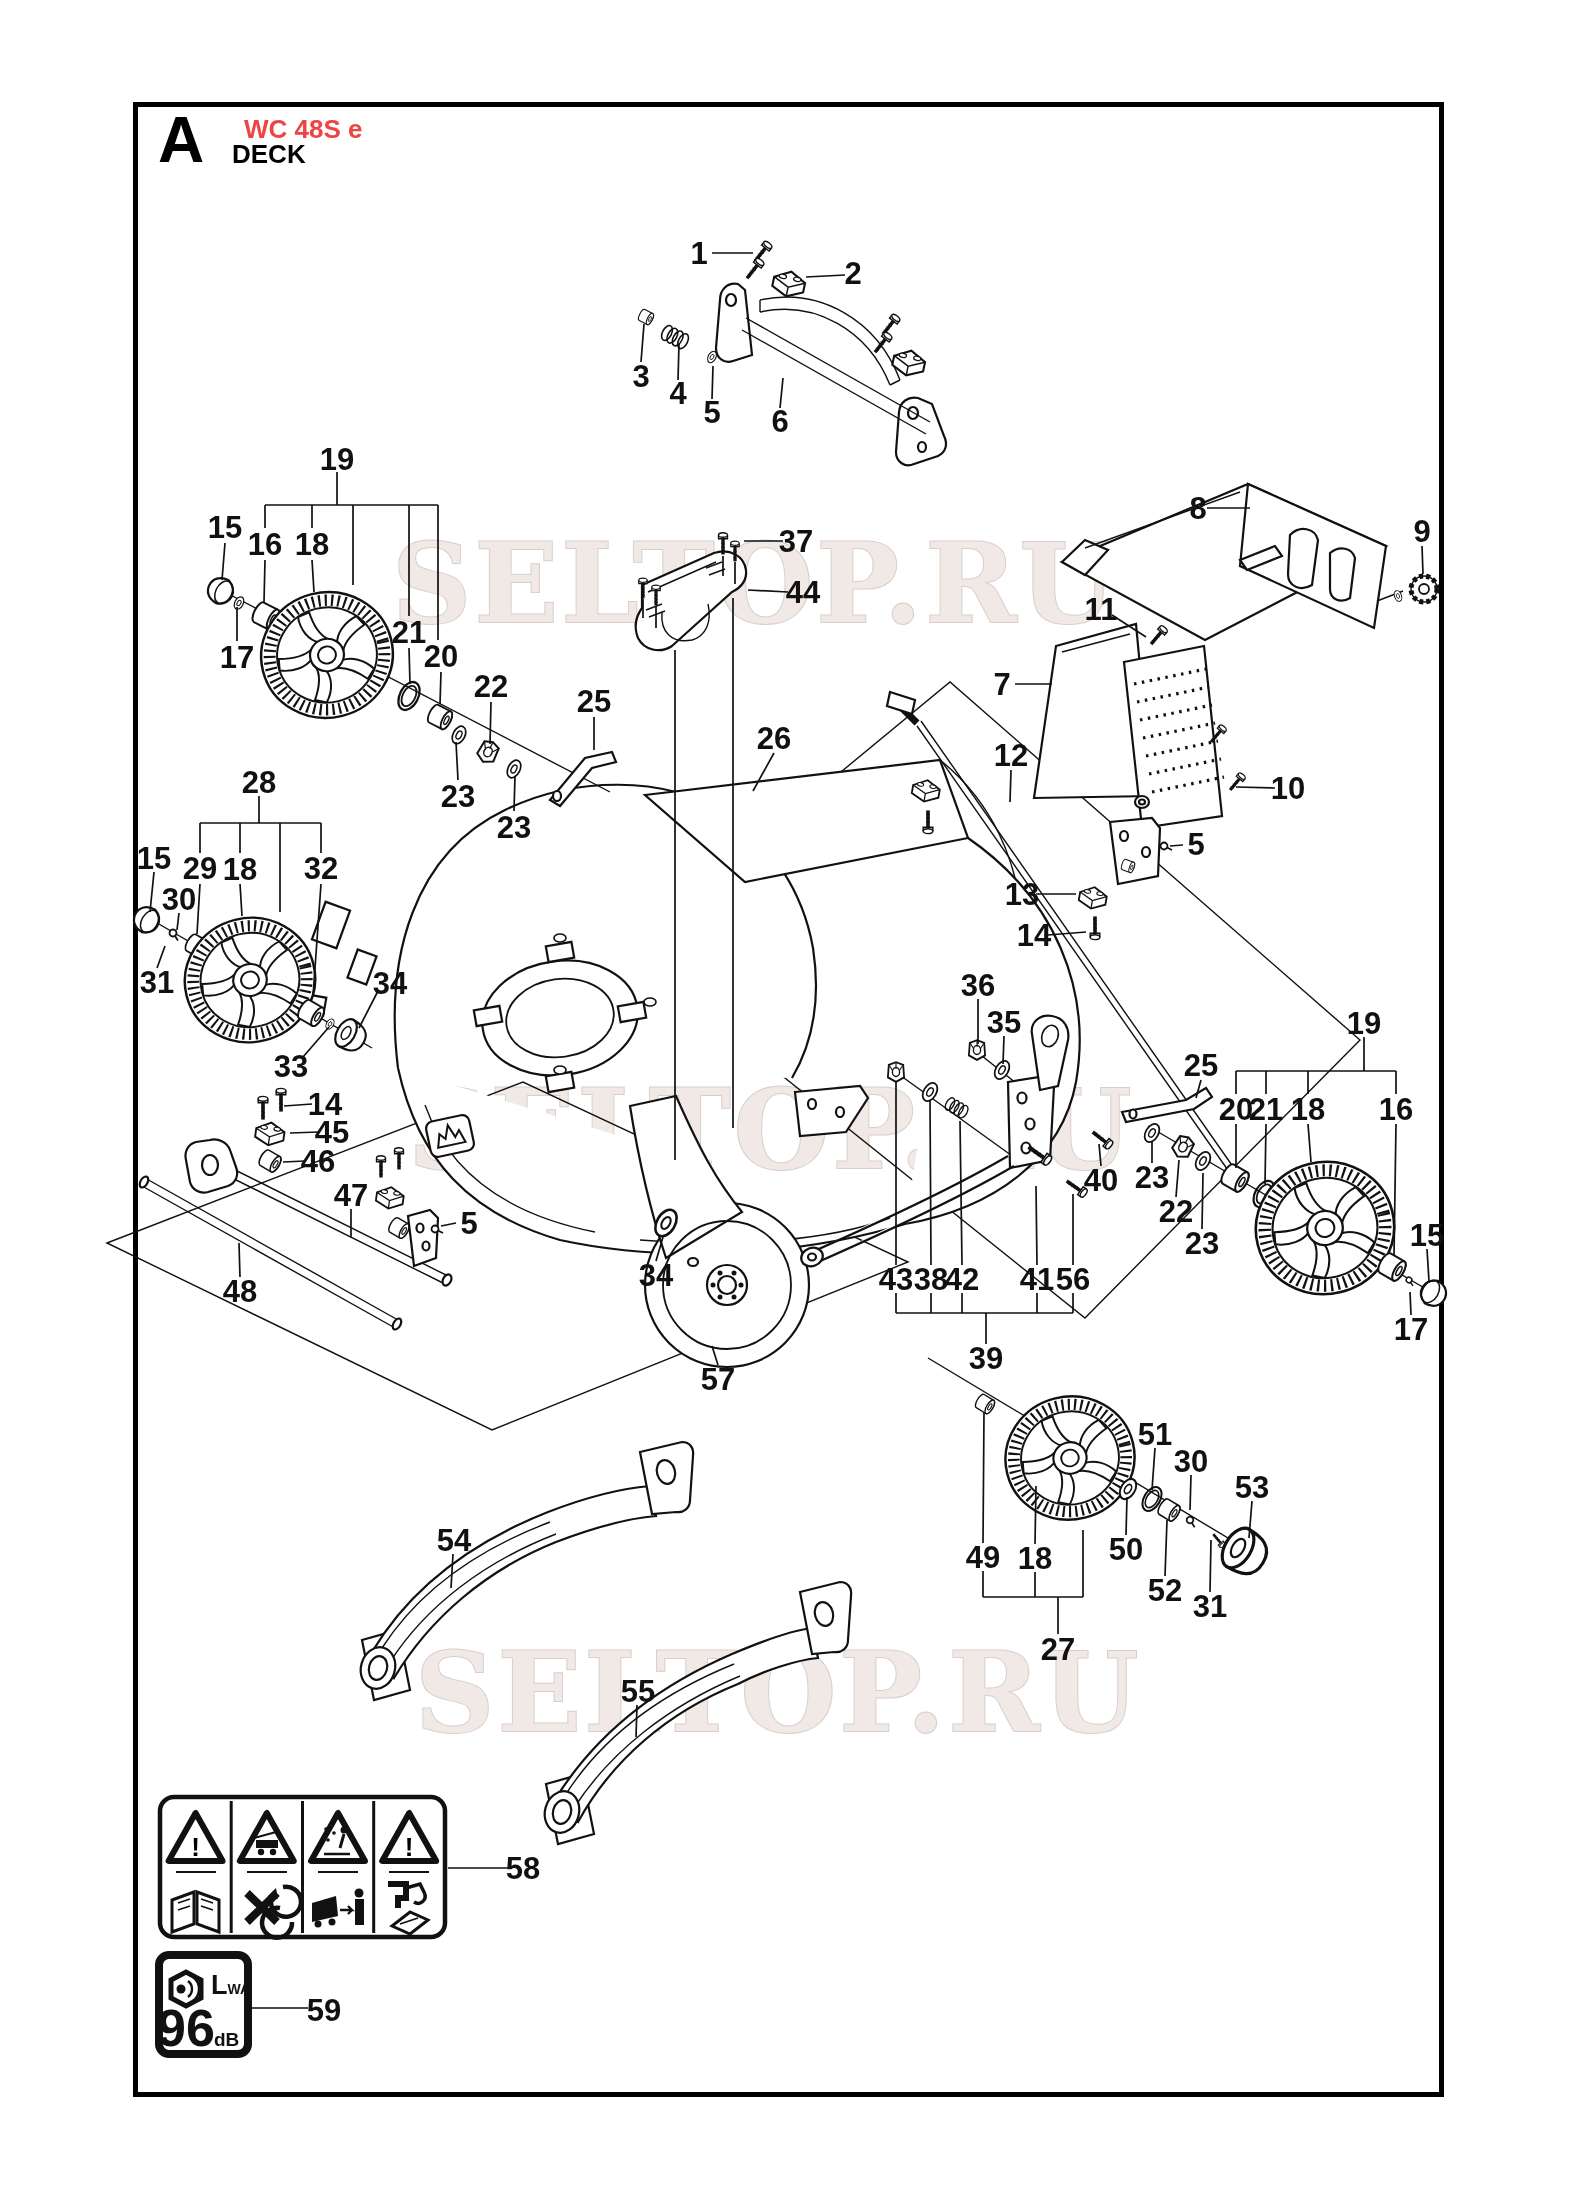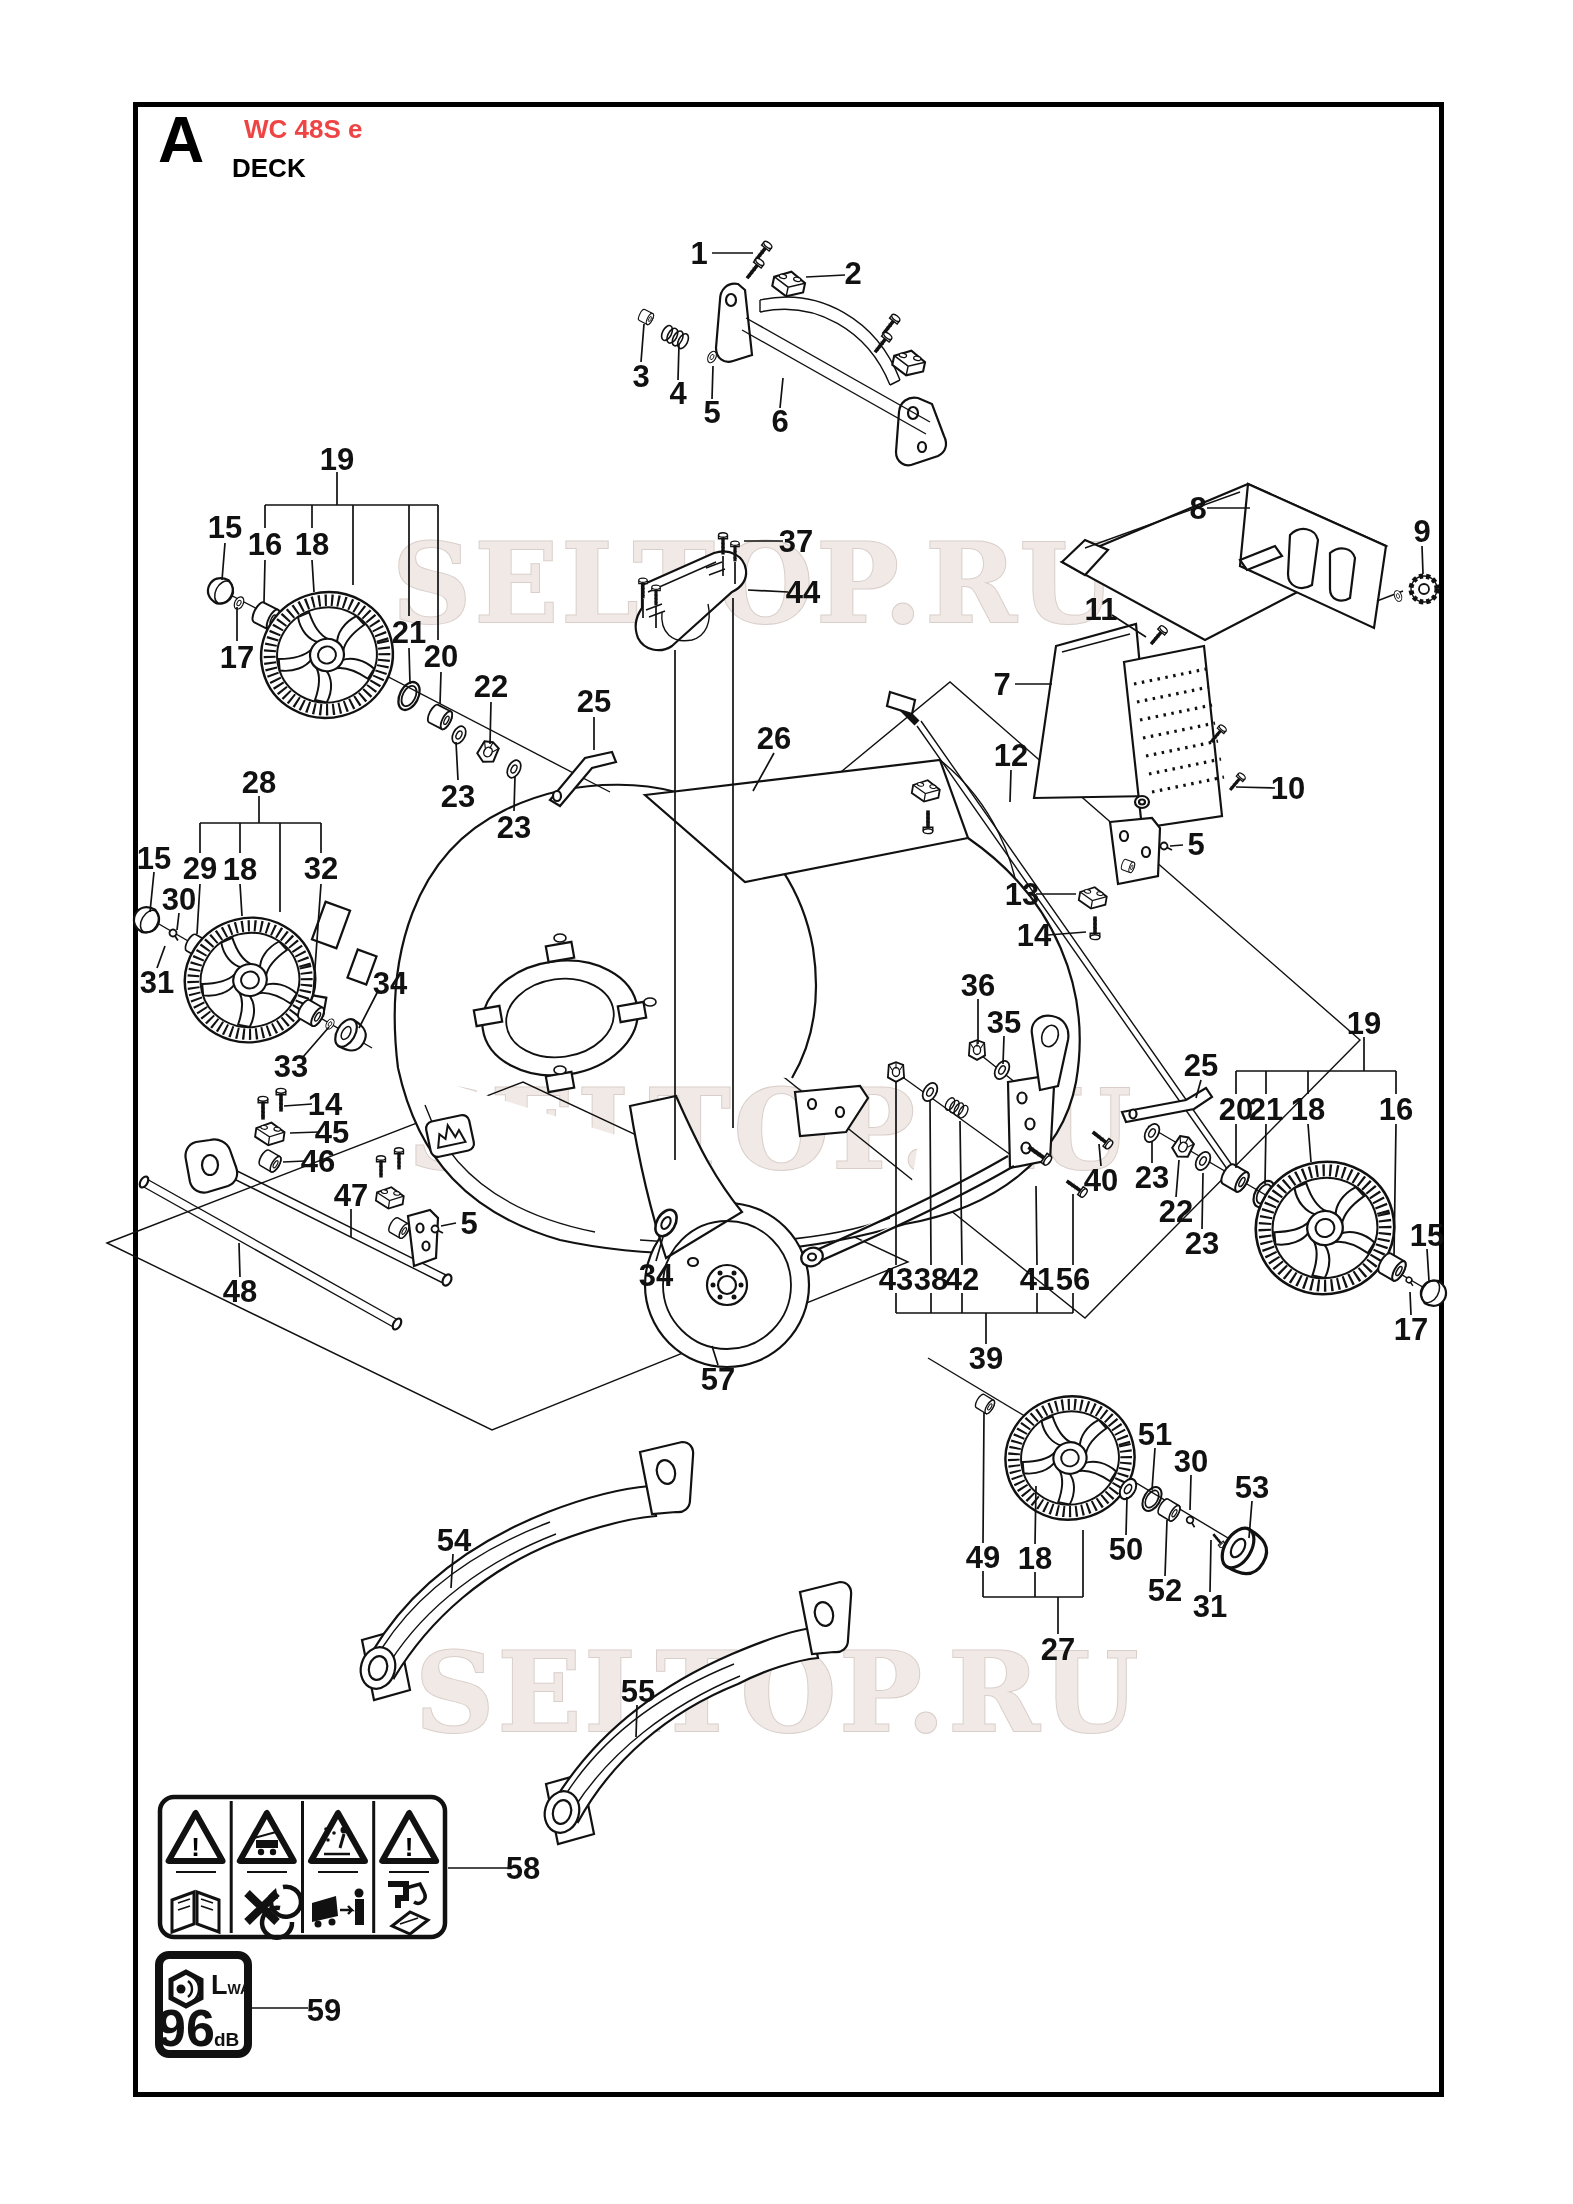--- a/index.html
+++ b/index.html
@@ -2,21 +2,21 @@
 <html><head>
 <meta charset="utf-8">
 <style>
   html,body{margin:0;padding:0;background:#fff;}
   .page{position:relative;width:1573px;height:2204px;background:#fff;overflow:hidden;
         font-family:"Liberation Sans",sans-serif;}
   .frame{position:absolute;left:133px;top:102px;width:1311px;height:1995px;
          border:5px solid #000;box-sizing:border-box;}
   .hdr-letter{position:absolute;left:158px;top:108px;font-size:64px;font-weight:bold;color:#000;line-height:1;}
   .hdr-model{position:absolute;left:244px;top:116px;font-size:26px;font-weight:bold;color:#ef4444;line-height:1;}
-  .hdr-sub{position:absolute;left:232px;top:155px;font-size:26px;font-weight:bold;color:#000;line-height:1;}
+  .hdr-sub{position:absolute;left:232px;top:141px;font-size:26px;font-weight:bold;color:#000;line-height:1;}
   svg.art{position:absolute;left:0;top:0;}
   .callout{font-family:"Liberation Sans",sans-serif;font-weight:bold;font-size:31px;
            fill:#111;text-anchor:middle;}
   .wm{font-family:"DejaVu Serif",serif;font-weight:bold;font-size:110px;letter-spacing:3px;
       paint-order:stroke;}
   .ld{stroke:#111;stroke-width:1.7;fill:none;}
   .ax{stroke:#111;stroke-width:1.4;fill:none;}
   .o{fill:#fff;stroke:#111;stroke-width:2.2;}
   .thin{stroke:#111;stroke-width:1.4;fill:none;}
   .blk{fill:#111;stroke:none;}

